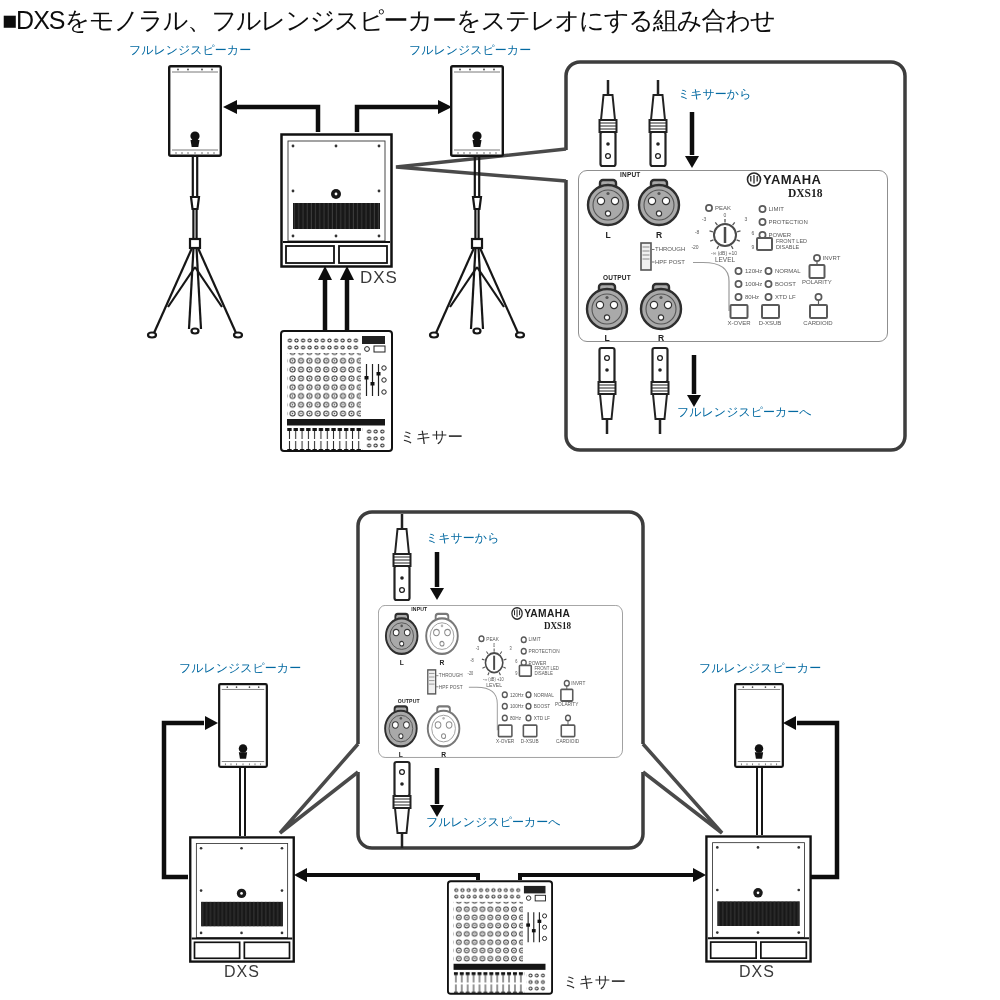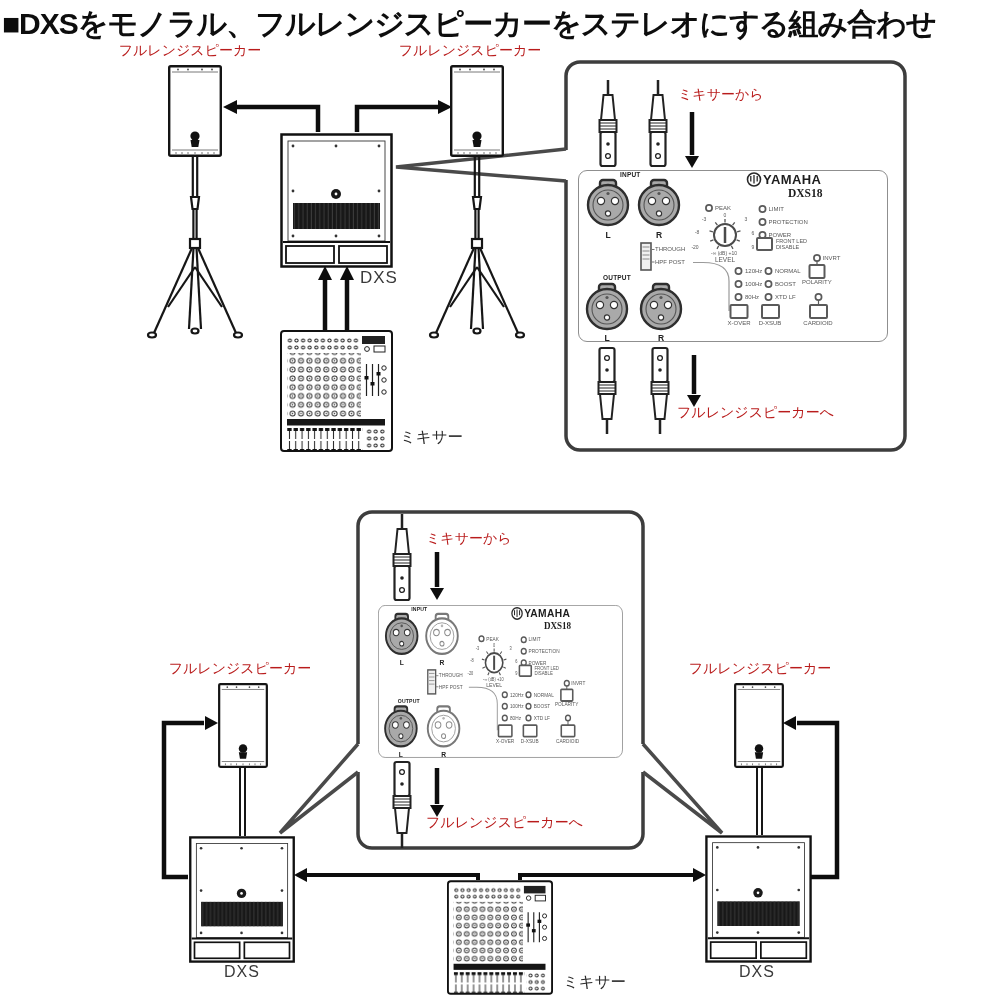--- a/index.html
+++ b/index.html
@@ -1,22 +1,22 @@
 <!DOCTYPE html>
 <html><head>
 <meta charset="utf-8">
 <style>
   html,body{margin:0;padding:0;background:#fff;}
   .page{position:relative;width:1000px;height:1000px;background:#fff;overflow:hidden;
         font-family:"Liberation Sans",sans-serif;}
   .page > svg.art{position:absolute;left:0;top:0;z-index:1;}
   .txt{position:absolute;z-index:5;color:#222;white-space:nowrap;}
-  .title{font-size:30px;font-weight:bold;color:#0d0d0d;letter-spacing:-1px;z-index:6;}
+  .title{font-size:25px;font-weight:normal;color:#0d0d0d;letter-spacing:-1px;z-index:6;}
   .ctr{text-align:center;}
-  .lbl14{font-size:14px;color:#b91c1c;}
+  .lbl14{font-size:12px;color:#0369a1;}
   .lbl15{font-size:15.5px;color:#2a2a2a;}
   .dxslbl{font-size:17px;color:#3a3a3a;letter-spacing:1px;}
 
   
   .panel-slot{position:absolute;width:310px;height:172px;z-index:4;}
   .panel{position:relative;width:310px;height:172px;}
   .panel-box{position:absolute;inset:0;border:1.5px solid #8f8f8f;border-radius:9px;background:#fff;}
   .panel svg{position:absolute;left:0;top:0;}
   .panel .ptxt{position:absolute;font-size:6px;color:#585858;white-space:nowrap;z-index:3;}
   .panel .c{transform:translateX(-50%);}

